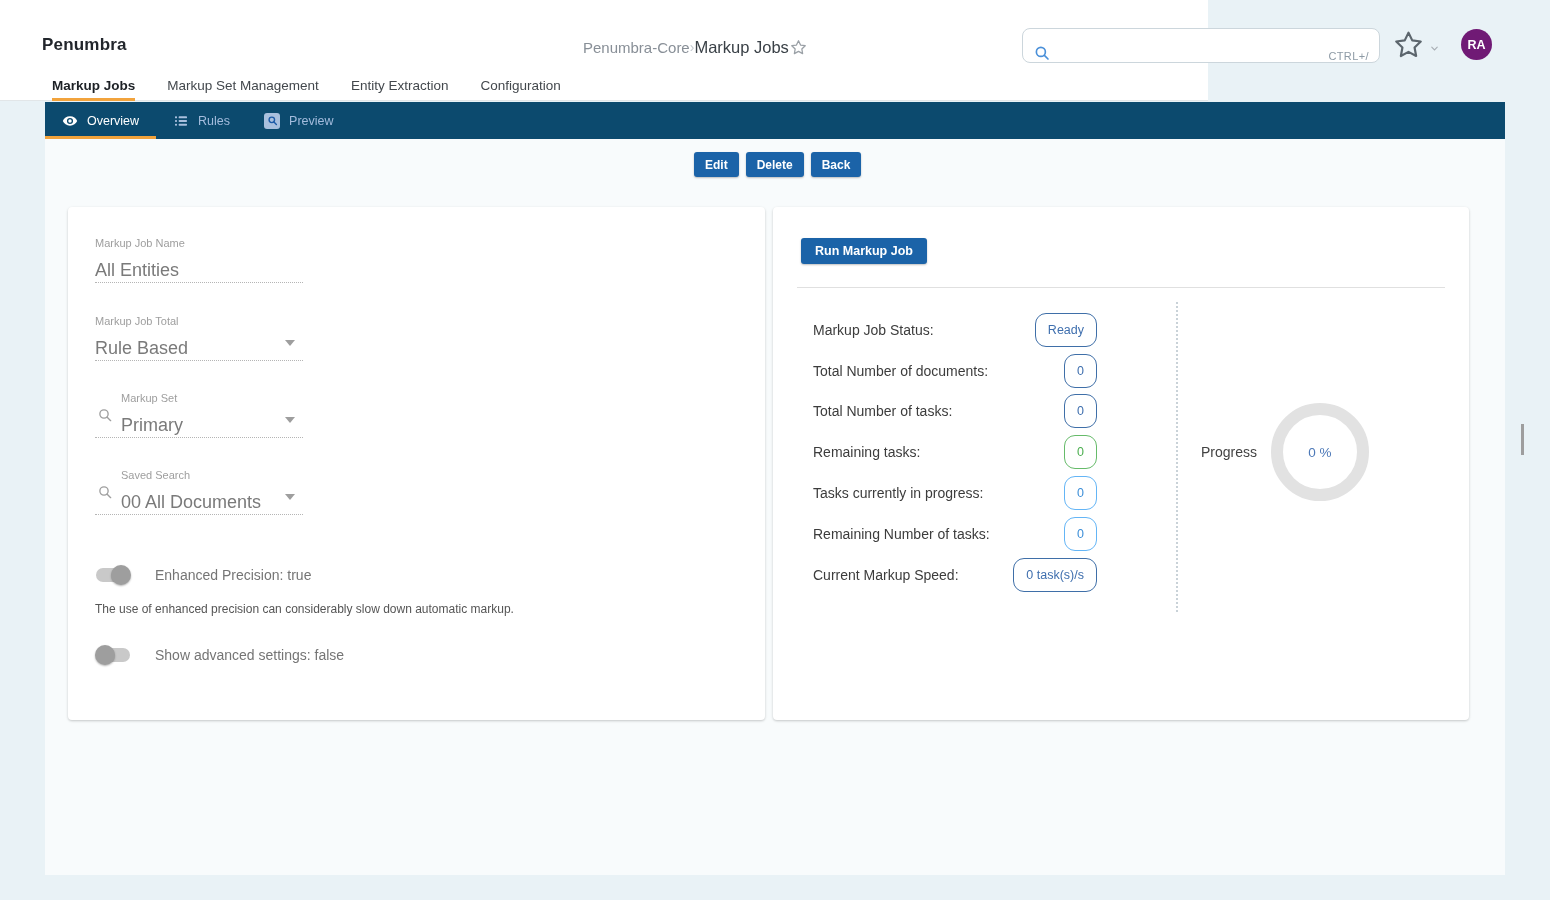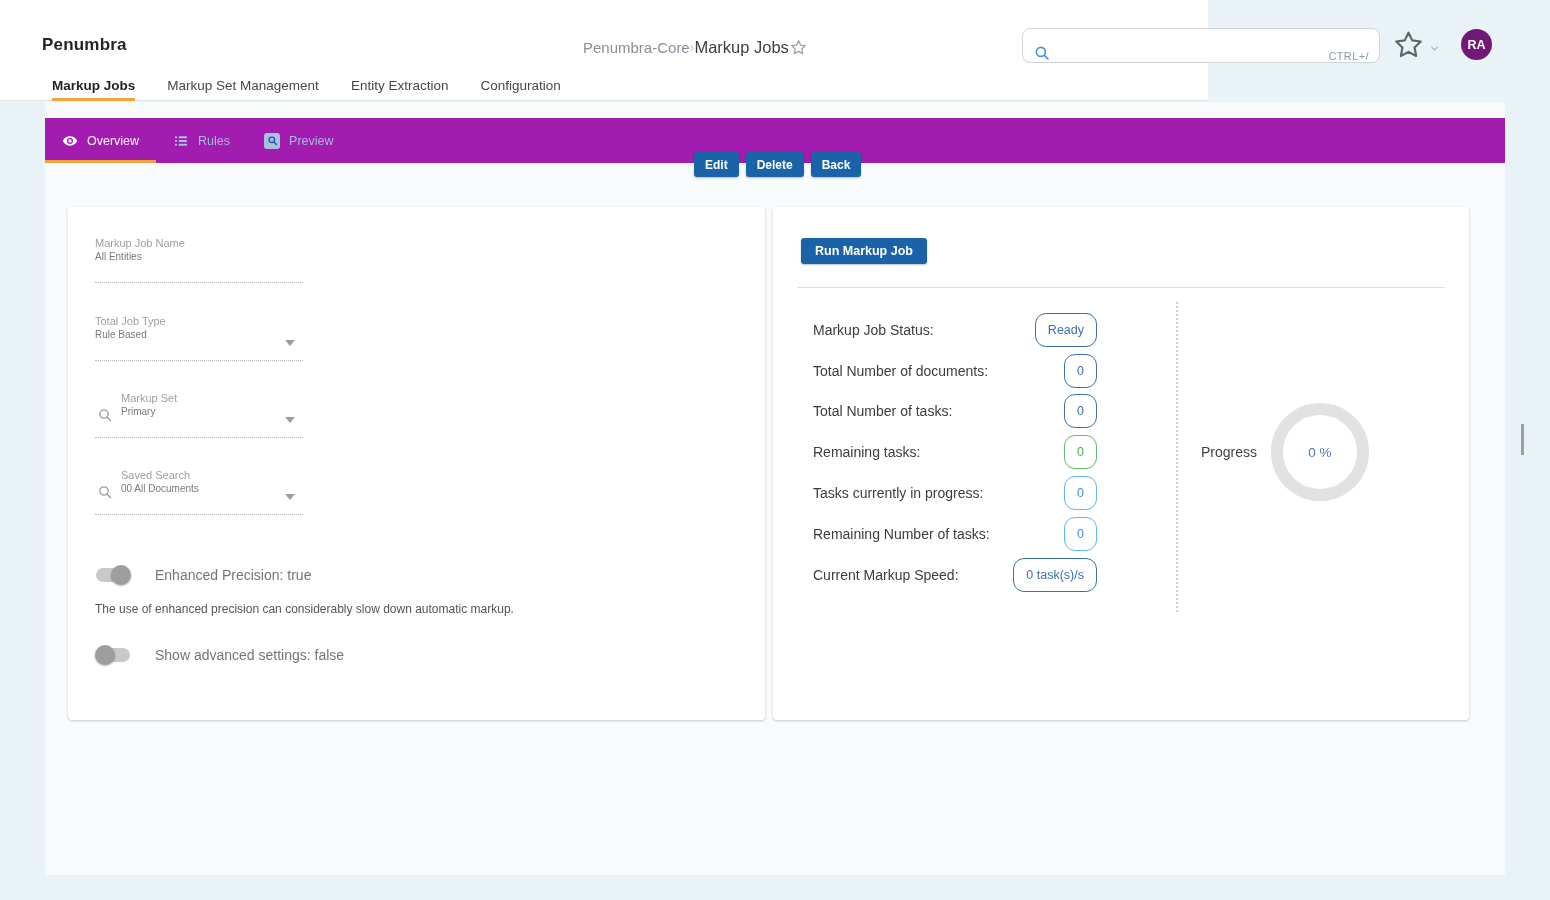--- a/index.html
+++ b/index.html
@@ -55,22 +55,22 @@
   }
   .top-tab { color:#43484d; cursor:pointer; padding-bottom:6px; white-space:nowrap; }
   .top-tab.active { color:#1d2126; font-weight:bold; border-bottom:3px solid #f2a33c; }
   
   .content-bg {
     position:absolute; left:45px; top:102px; width:1460px; height:773px;
     background:#f8fbfc;
   }
   
   .subbar {
-    position:absolute; left:45px; top:118px; width:1460px; height:45px;
-    background:#a21caf; display:flex; align-items:stretch;
+    position:absolute; left:45px; top:102px; width:1460px; height:37px;
+    background:#0c4a6e; display:flex; align-items:stretch;
   }
   .subtab {
     position:relative; display:flex; align-items:center; gap:9px;
     padding:0 17px; cursor:pointer; font-size:12.5px; color:#a4bcdd;
   }
   .subtab.active { color:#ffffff; }
   .subtab.active::after {
     content:""; position:absolute; left:0; right:0; bottom:0; height:3px; background:#f2a33c;
   }
   .subtab .ic { width:16px; height:16px; display:block; }
@@ -91,21 +91,21 @@
   
   .card {
     position:absolute; top:207px; height:513px; background:#fff; border-radius:4px;
     box-shadow:0 1px 3px rgba(0,0,0,.14), 0 1px 2px rgba(0,0,0,.08);
   }
   .card-left { left:68px; width:697px; }
   .card-right { left:773px; width:696px; }
   
   .field { position:absolute; left:27px; width:208px; border-bottom:1px dotted #b5b5b5; height:46px; cursor:pointer; }
   .field-label { font-size:11px; color:#9e9e9e; }
-  .field-value { font-size:10px; color:#7a7a7a; margin-top:2px; white-space:nowrap; }
+  .field-value { font-size:18px; color:#7a7a7a; margin-top:11px; white-space:nowrap; }
   .field .caret {
     position:absolute; right:8px; bottom:14px; width:0; height:0;
     border-left:5px solid transparent; border-right:5px solid transparent;
     border-top:6px solid #9e9e9e;
   }
   .field.with-icon .field-label, .field.with-icon .field-value { margin-left:26px; }
   .field .mag { position:absolute; left:2px; bottom:14px; width:16px; height:16px; color:#9e9e9e; }
   
   .toggle-row { position:absolute; left:27px; height:20px; display:flex; align-items:center; cursor:pointer; }
   .toggle { position:relative; width:36px; height:20px; flex:0 0 auto; }
@@ -232,21 +232,21 @@
 </div>
 
 <div class="card card-left">
 
   <div class="field" style="top:30px;">
     <div class="field-label">Markup Job Name</div>
     <div class="field-value">All Entities</div>
   </div>
 
   <div class="field" style="top:108px;">
-    <div class="field-label">Total Job Type</div>
+    <div class="field-label">Markup Job Total</div>
     <div class="field-value">Rule Based</div>
     <span class="caret"></span>
   </div>
 
   <div class="field with-icon" style="top:185px;">
     <span class="mag">
       <svg viewBox="0 0 24 24" fill="none" stroke="currentColor" stroke-width="2" stroke-linecap="round">
         <circle cx="10.5" cy="10.5" r="6.2"></circle>
           <path d="M15.3 15.3L20.5 20.5"></path>
       </svg>

